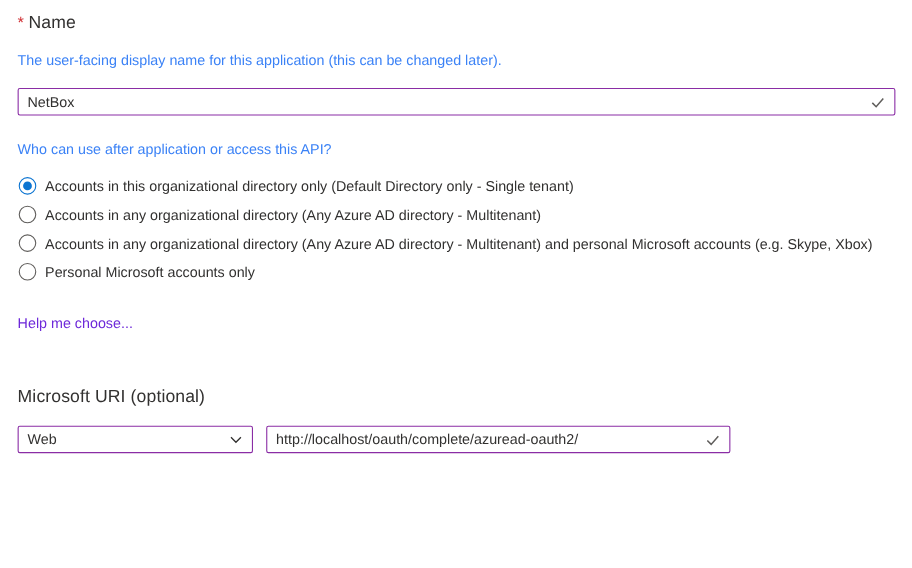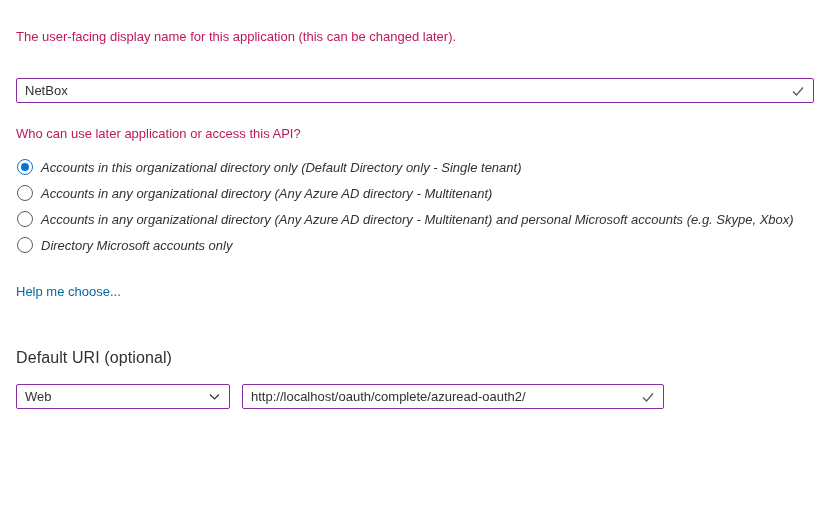--- a/index.html
+++ b/index.html
@@ -10,21 +10,21 @@
     color: #323130;
     overflow: hidden;
   }
   .page { padding: 12px 15px 0 16px; width: 829px; }
 
   .section-title {
     font-size: 16px; font-weight: 400; color: #323130; letter-spacing: 0.1px;
   }
   .required { color: #d13438; margin-right: 4px; font-size: 15px; }
   .hint {
-    font-size: 13px; color: #be185d; line-height: 19px;
+    font-size: 13px; color: #3b82f6; line-height: 19px;
   }
 
   .name-title { margin-top: 0px; }
   .name-hint { margin-top: 15px; }
 
   .text-input {
     position: relative;
     border: 1px solid #8a2da5; border-radius: 2px;
     height: 25px; background: #fff;
     display: flex; align-items: center;
@@ -32,46 +32,46 @@
   .text-input input {
     border: none; outline: none; background: transparent;
     font-family: "Liberation Sans", "DejaVu Sans", sans-serif;
     font-size: 13px; color: #323130;
     flex: 1; height: 100%; padding: 0 8px;
   }
   .valid-check {
     flex: 0 0 auto; margin-right: 8px; display: flex; align-items: center;
   }
 
-  .name-input { margin-top: 32px; width: 798px; gap: 21px; }
+  .name-input { margin-top: 16px; width: 798px; gap: 21px; }
 
   .accounts-title { margin-top: 45px; }
   .accounts-question { margin-top: 21px; }
 
-  .radio-group { margin-top: 11px; font-style: italic; }
+  .radio-group { margin-top: 11px; }
   .radio-row {
     display: flex; align-items: center;
     height: 26px; cursor: pointer;
   }
   .radio-circle {
     width: 16px; height: 16px; border-radius: 50%;
     border: 1px solid #605e5c; background: #fff;
     flex: 0 0 auto; margin-left: 1px;
     display: flex; align-items: center; justify-content: center;
   }
   .radio-row.selected .radio-circle {
     border: 1.5px solid #0b74d1;
   }
   .radio-dot { width: 8px; height: 8px; border-radius: 50%; background: transparent; }
   .radio-row.selected .radio-dot { background: #0b74d1; }
   .radio-label { font-size: 13px; margin-left: 8px; white-space: nowrap; }
 
   .help-link {
     display: inline-block; margin-top: 26px;
-    font-size: 13px; color: #0369a1; text-decoration: none; cursor: pointer;
+    font-size: 13px; color: #6d28d9; text-decoration: none; cursor: pointer;
   }
 
   .redirect-title { margin-top: 49px; }
   .redirect-hint { margin-top: 16px; width: 802px; }
 
   .redirect-row { margin-top: 17px; display: flex; gap: 12px; align-items: center; }
 
   .select-box {
     width: 214px; height: 25px;
     border: 1px solid #8a2da5; border-radius: 2px; background: #fff;
@@ -81,33 +81,36 @@
   .select-box .chevron { margin-right: 8px; display: flex; align-items: center; }
 
   .uri-input { width: 422px; }
 </style>
 </head>
 <body>
 
 <div class="page">
 
   
+  <div class="section-title name-title">
+    <span class="required">*</span><span>Name</span>
+  </div>
   <div class="hint name-hint">The user-facing display name for this application (this can be changed later).</div>
 
   <div class="text-input name-input">
     <input type="text" value="NetBox" style="">
     <span class="valid-check">
       <svg width="14" height="14" viewBox="0 0 14 14">
           <path d="M2 7.5 L5.5 11 L12 3.5" fill="none" stroke="#605e5c" stroke-width="1.4"></path>
         </svg>
     </span>
   </div>
 
   
-  <div class="hint accounts-question">Who can use later application or access this API?</div>
+  <div class="hint accounts-question">Who can use after application or access this API?</div>
 
   <div class="radio-group">
     <div class="radio-row selected">
       <span class="radio-circle">
           <span class="radio-dot"></span>
         </span>
       <span class="radio-label">Accounts in this organizational directory only (Default Directory only - Single tenant)</span>
     </div>
     <div class="radio-row">
       <span class="radio-circle">
@@ -118,28 +121,28 @@
     <div class="radio-row">
       <span class="radio-circle">
           <span class="radio-dot"></span>
         </span>
       <span class="radio-label">Accounts in any organizational directory (Any Azure AD directory - Multitenant) and personal Microsoft accounts (e.g. Skype, Xbox)</span>
     </div>
     <div class="radio-row">
       <span class="radio-circle">
           <span class="radio-dot"></span>
         </span>
-      <span class="radio-label">Directory Microsoft accounts only</span>
+      <span class="radio-label">Personal Microsoft accounts only</span>
     </div>
   </div>
 
   <a class="help-link">Help me choose...</a>
 
   
-  <div class="section-title redirect-title">Default URI (optional)</div>
+  <div class="section-title redirect-title">Microsoft URI (optional)</div>
 
   <div class="redirect-row">
     <div class="select-box">
       <span class="select-value">Web</span>
       <span class="chevron">
         <svg width="13" height="13" viewBox="0 0 13 13">
             <path d="M2 4.5 L6.5 9 L11 4.5" fill="none" stroke="#323130" stroke-width="1.2"></path>
           </svg>
       </span>
     </div>

